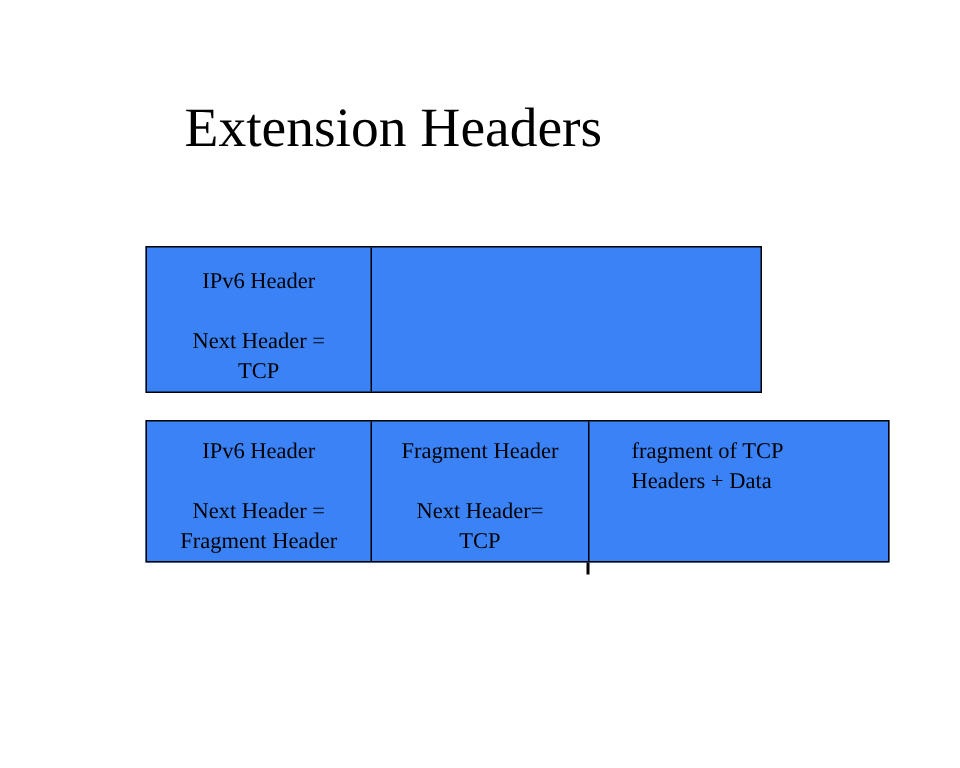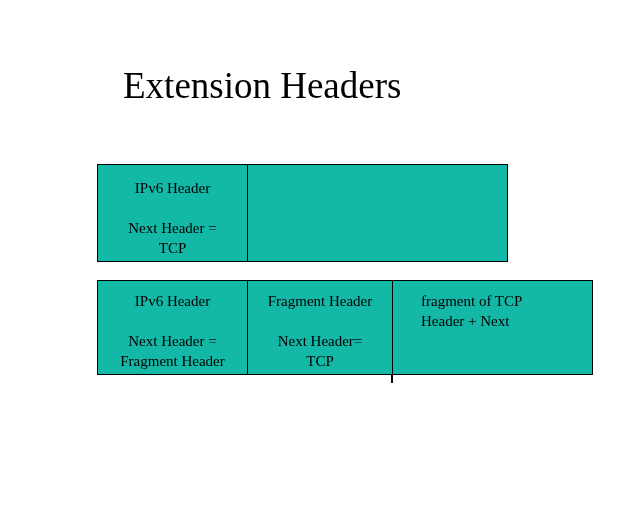--- a/index.html
+++ b/index.html
@@ -20,21 +20,21 @@
     font-size: 37px;
     font-weight: 400;
     line-height: 44px;
     white-space: nowrap;
     color: #000000;
   }
   .pkt-table {
     position: absolute;
     display: flex;
     border: 1.5px solid #000000;
-    background: #14b8a6;
+    background: #3b82f6;
   }
   .table-unfragmented {
     left: 97px;
     top: 164px;
     width: 411px;
     height: 98px;
   }
   .table-fragmented {
     left: 97px;
     top: 280px;
@@ -84,18 +84,18 @@
   <div class="pkt-table table-fragmented">
     <div class="cell w-150 cell-divider">IPv6 Header
 
 Next Header =
 Fragment Header</div>
     <div class="cell w-145 cell-divider">Fragment Header
 
 Next Header=
 TCP</div>
     <div class="cell cell-grow cell-left">fragment of TCP
-Header + Next</div>
+Headers + Data</div>
   </div>
 
   <div class="divider-tail"></div>
 
 </div>
 
 </body></html>

